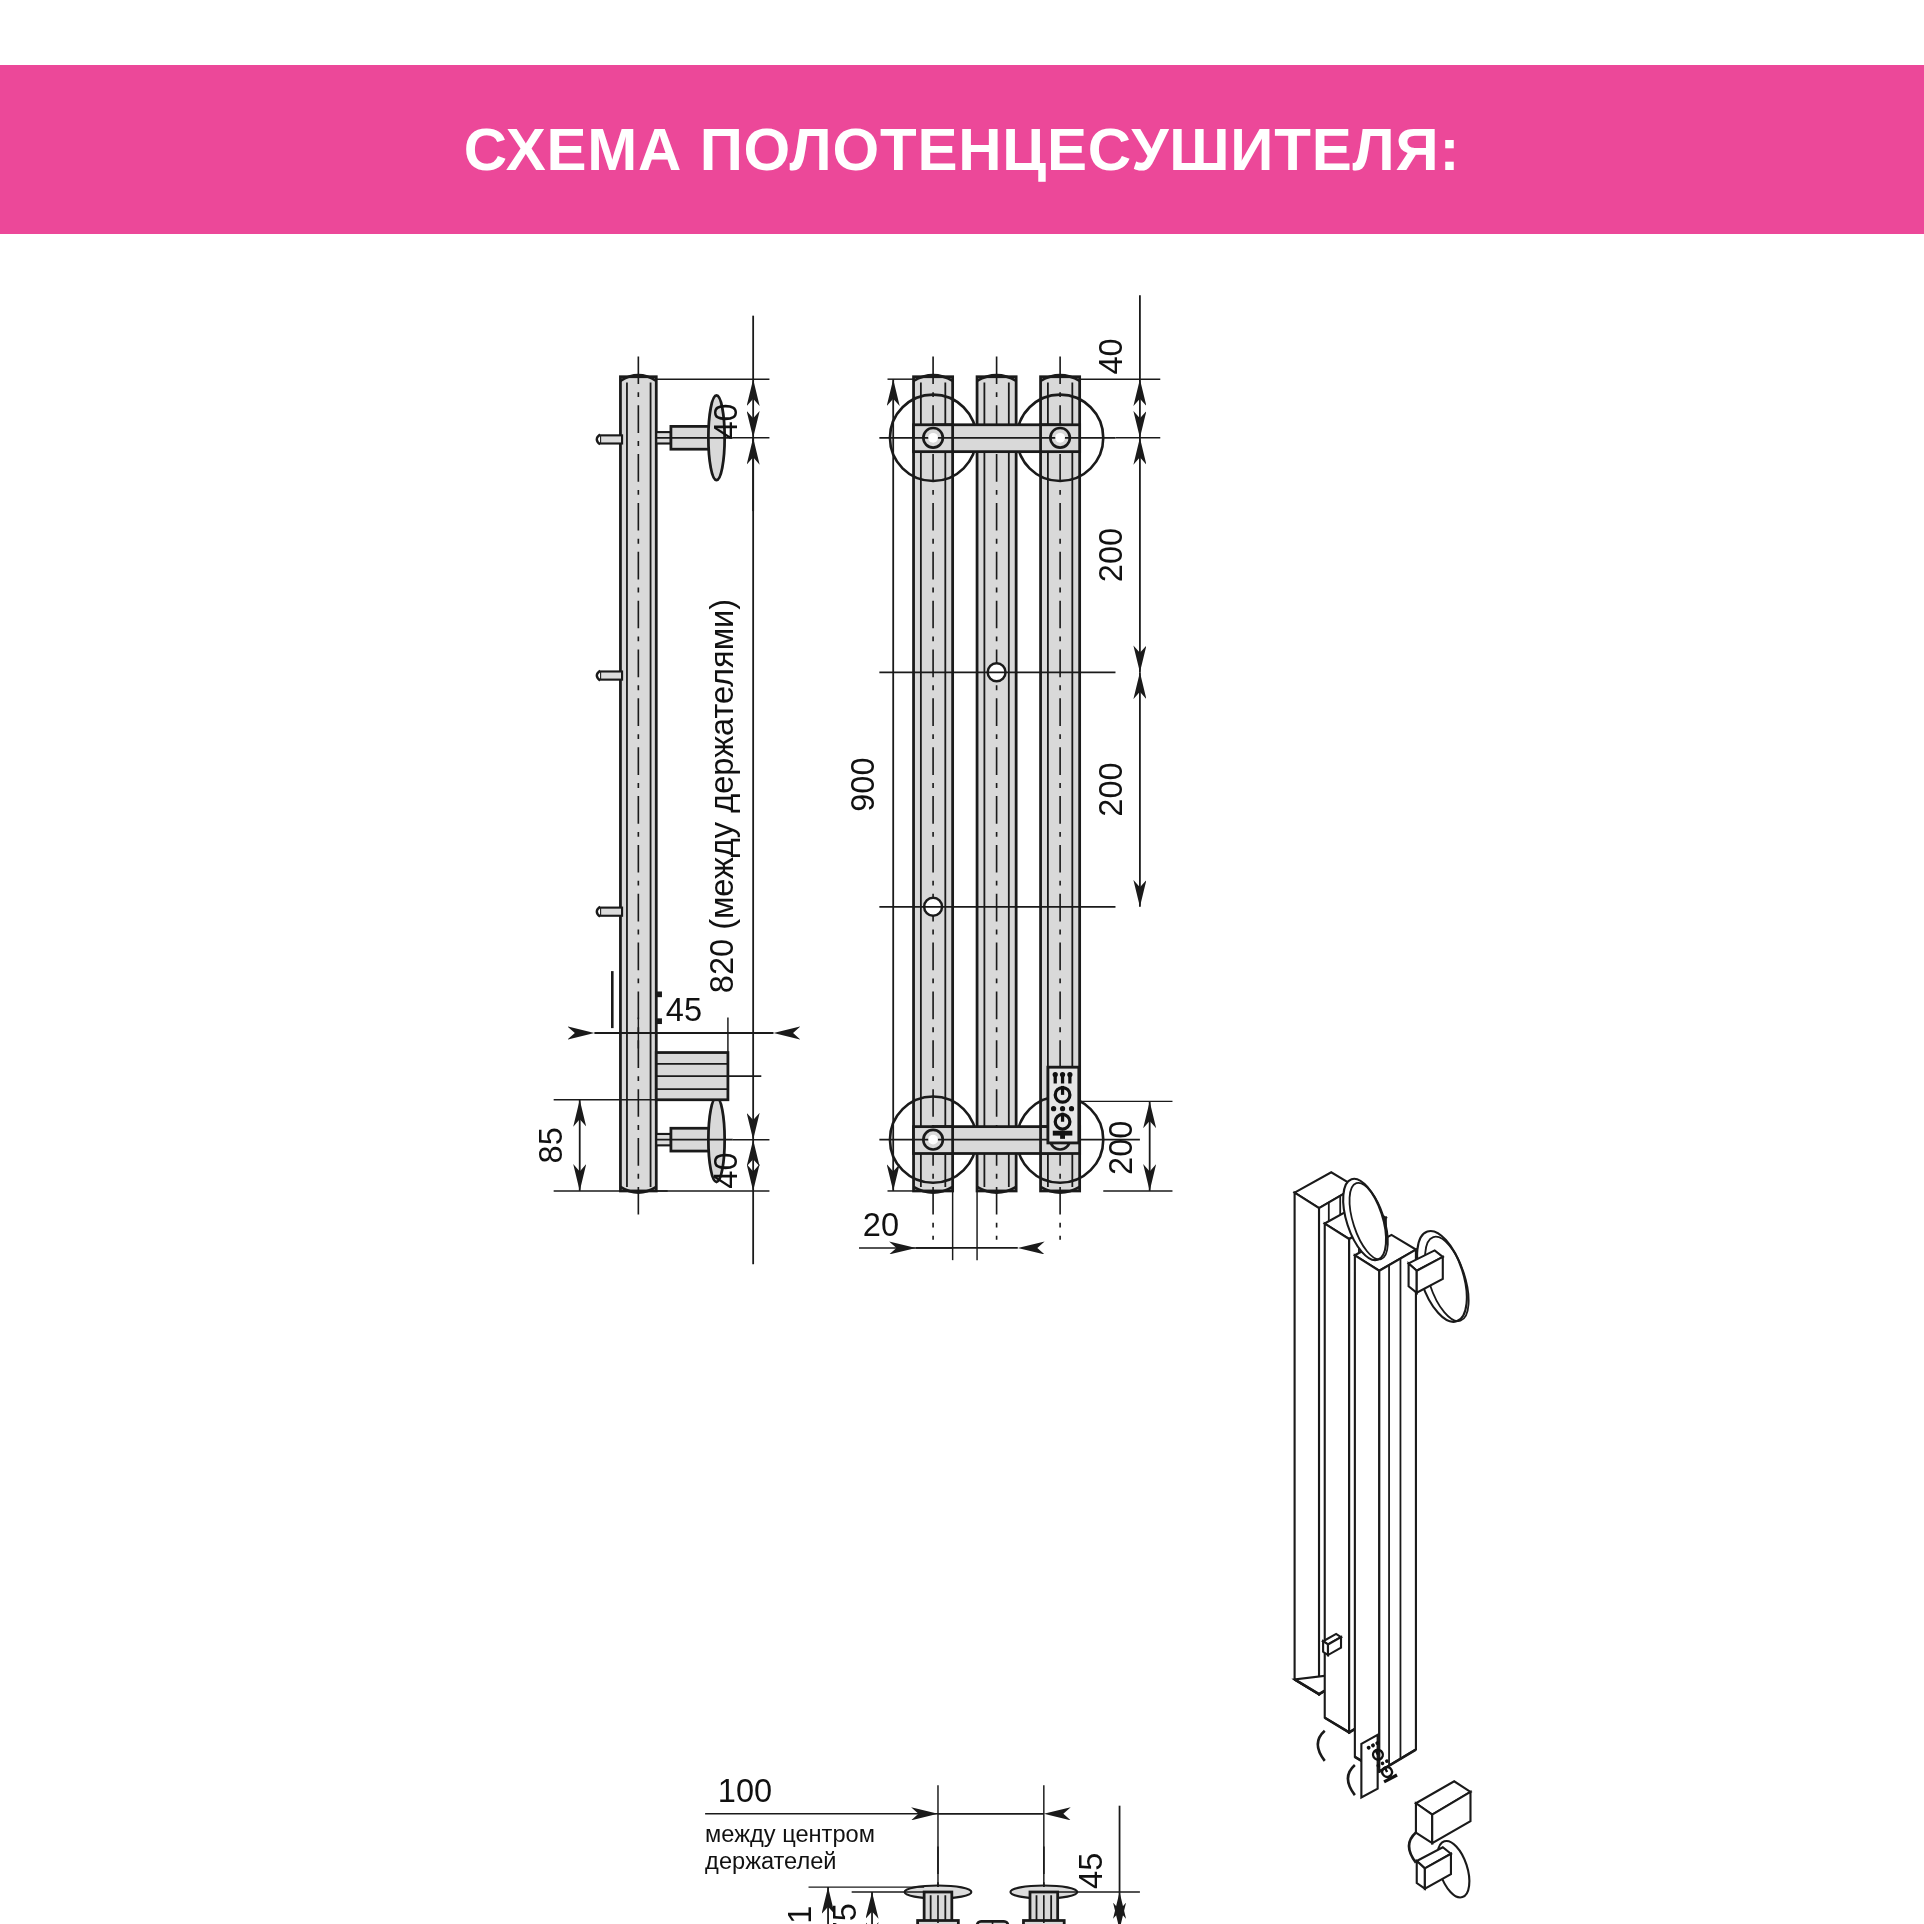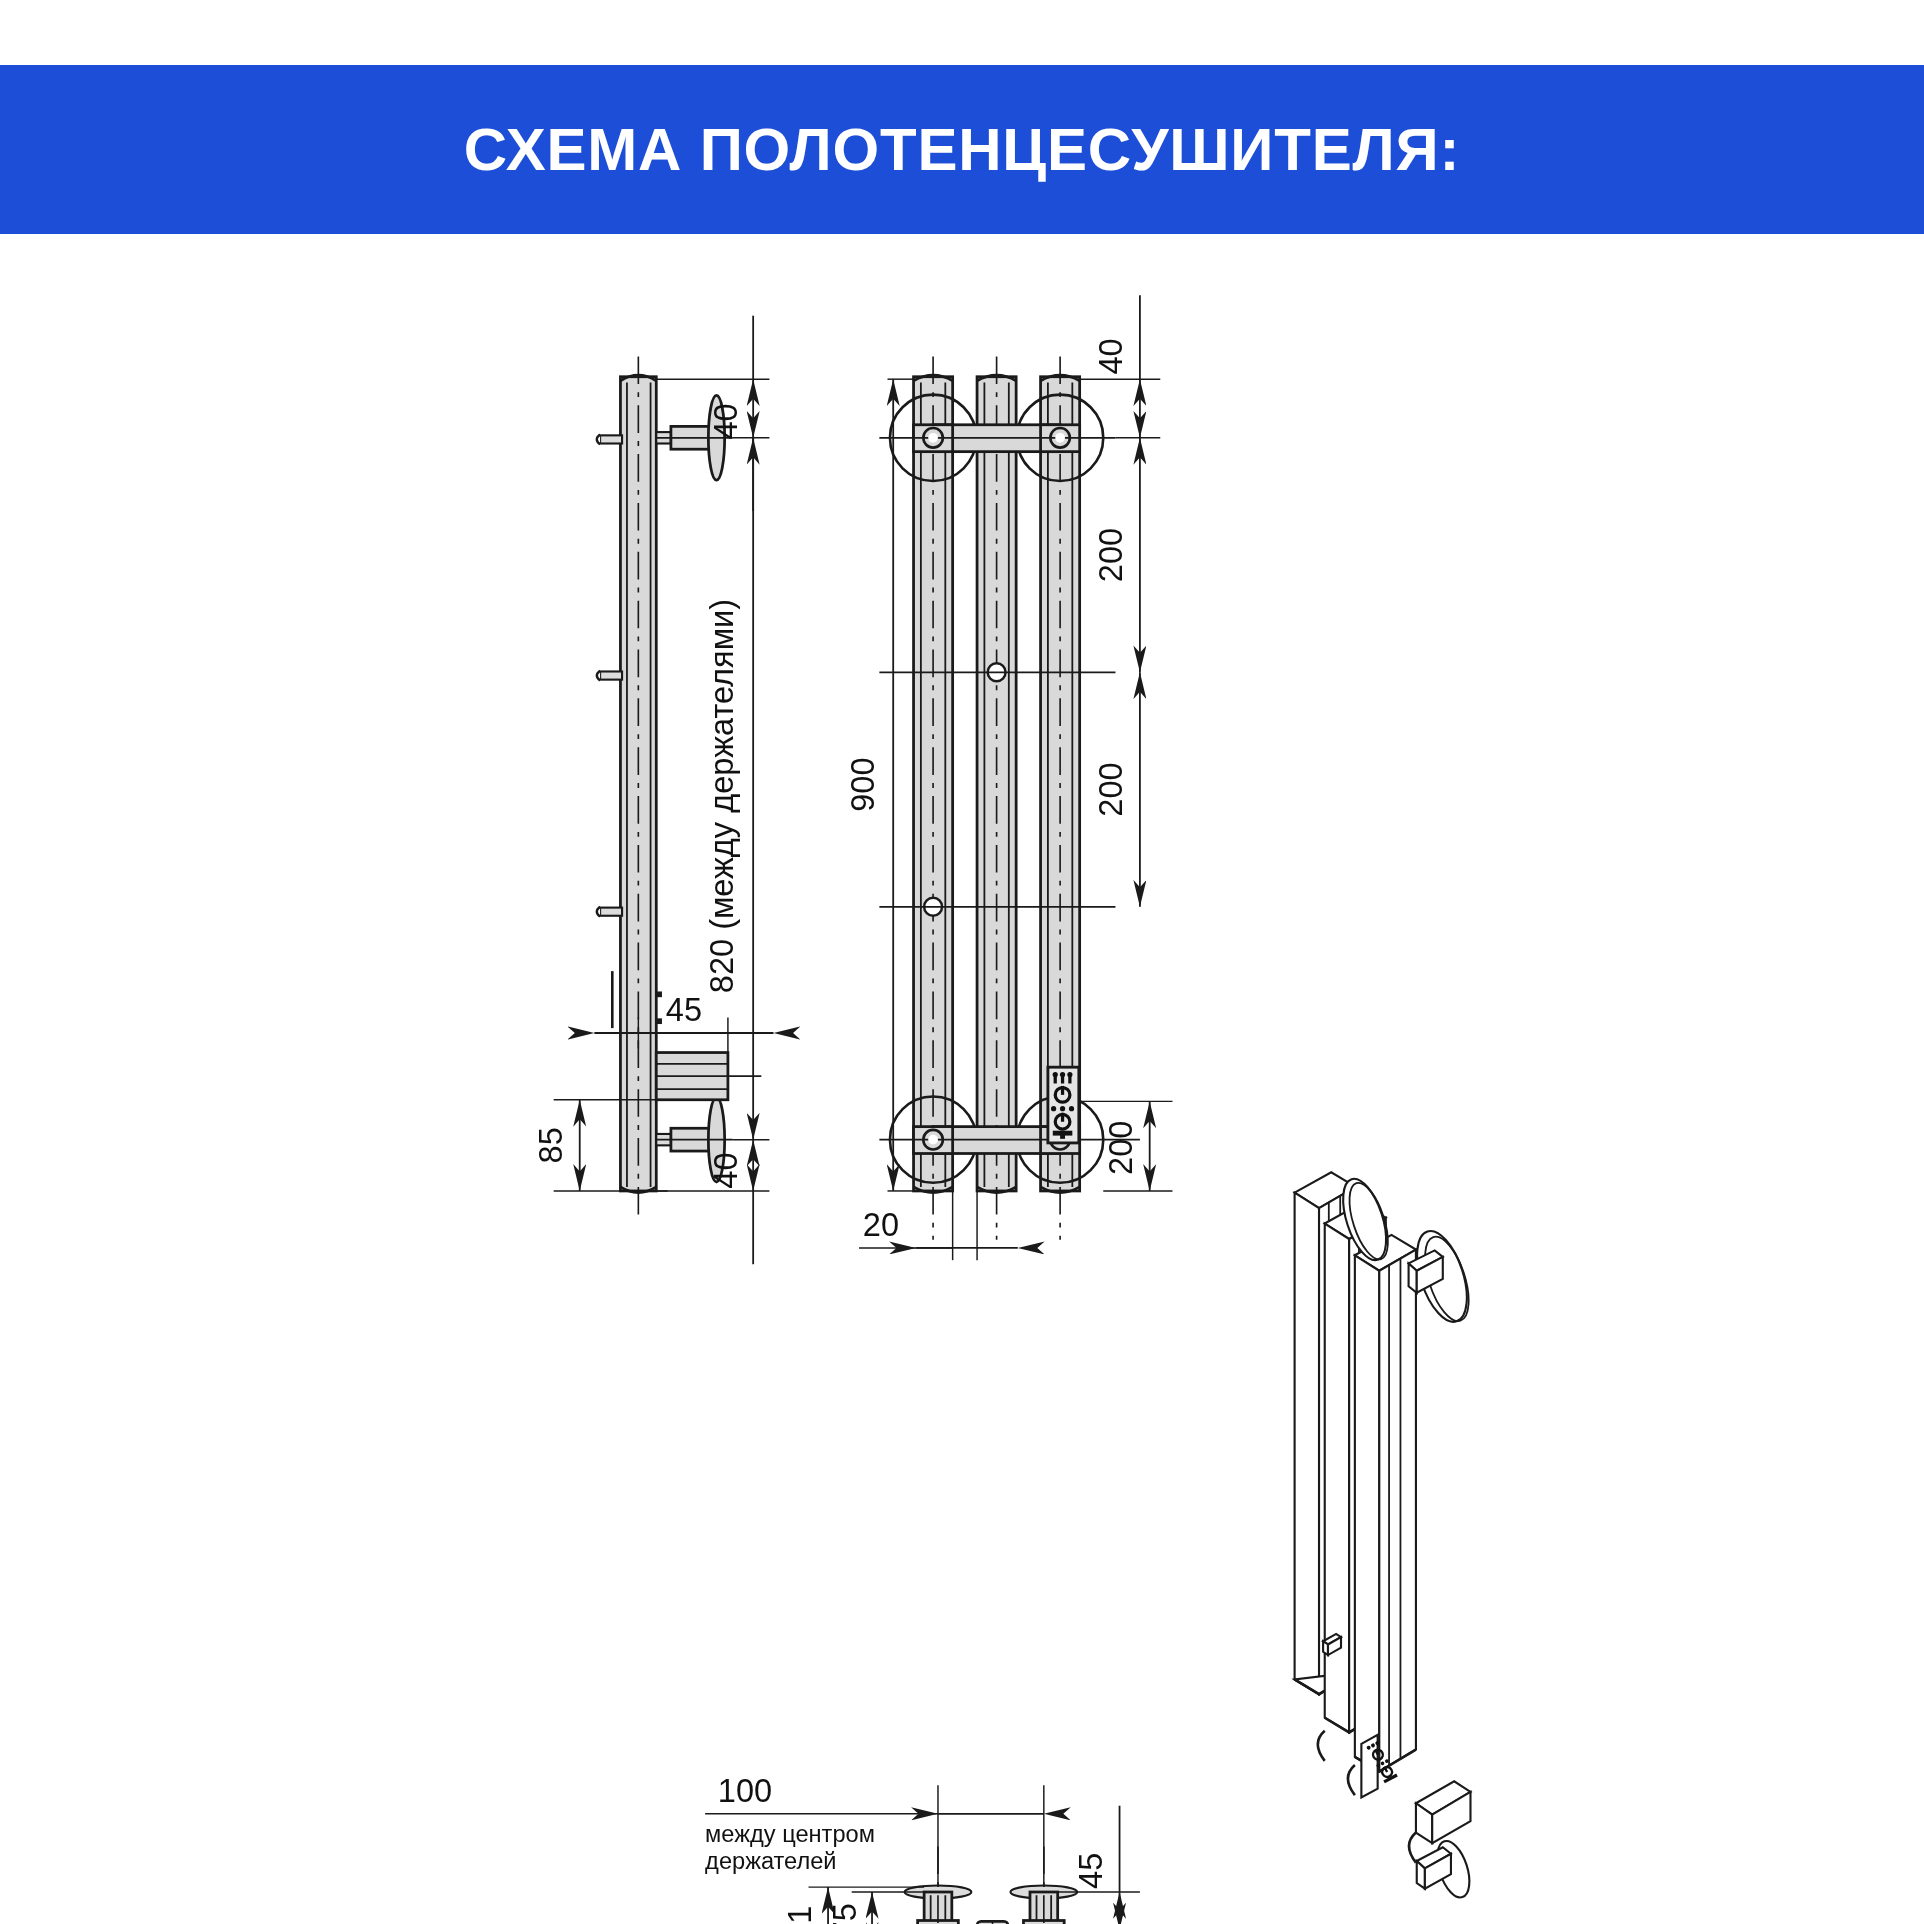--- a/index.html
+++ b/index.html
@@ -32,21 +32,21 @@
   .arrow{fill:#1a1a1a;}
   .dimtext{fill:#111111;font-family:"Liberation Sans","DejaVu Sans",sans-serif;
            font-size:40px;}
   .notetext{fill:#111111;font-family:"Liberation Sans","DejaVu Sans",sans-serif;
             font-size:29px;}
   .iso{fill:#ffffff;stroke:#1a1a1a;stroke-width:2.6;}
 </style>
 </head>
 <body style="background: rgb(255, 255, 255);">
 
-<div id="header-band" style="background: #1d4ed8;">
+<div id="header-band" style="background: #ec4899;">
   <div id="header-title" style="color: rgb(255, 255, 255);">СХЕМА ПОЛОТЕНЦЕСУШИТЕЛЯ:</div>
 </div>
 
 <div id="drawing-area">
 <svg id="tech-drawing" viewBox="0 0 2363 2075">
 
   <defs>
 
     <marker id="ahD" markerWidth="34" markerHeight="16" refX="33" refY="8" orient="auto" markerUnits="userSpaceOnUse">
       <path d="M0,0 L33,8 L0,16 L9,8 Z" class="arrow"></path>

